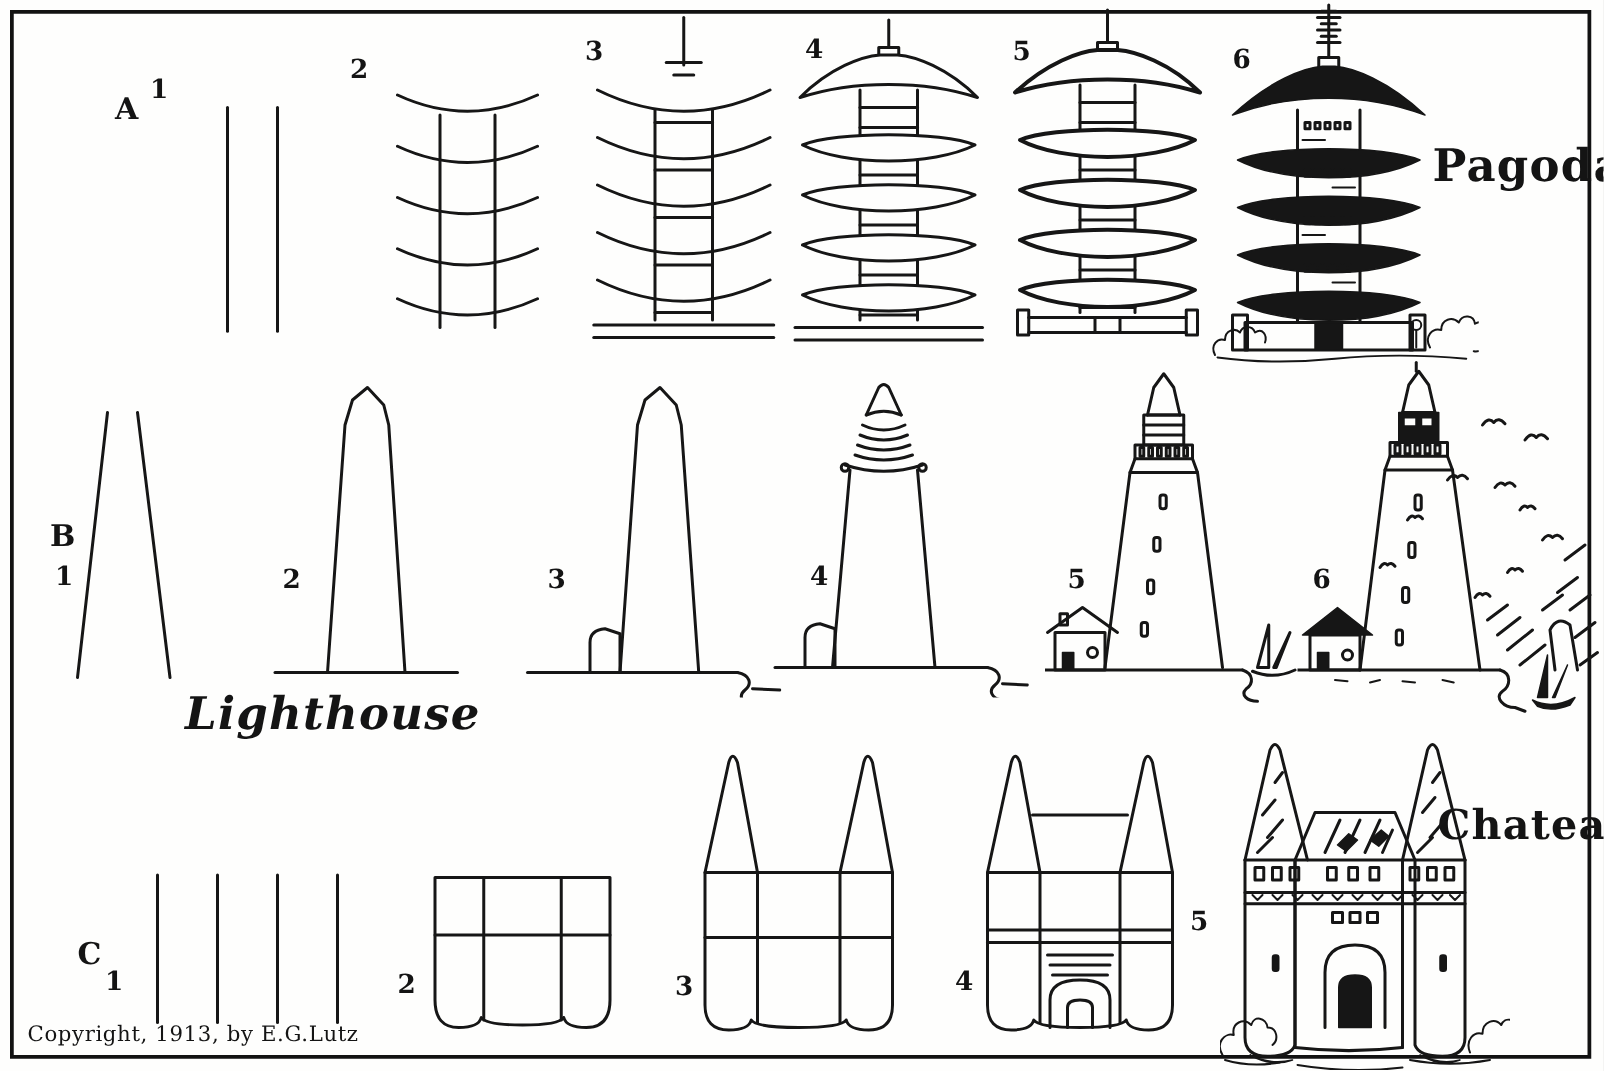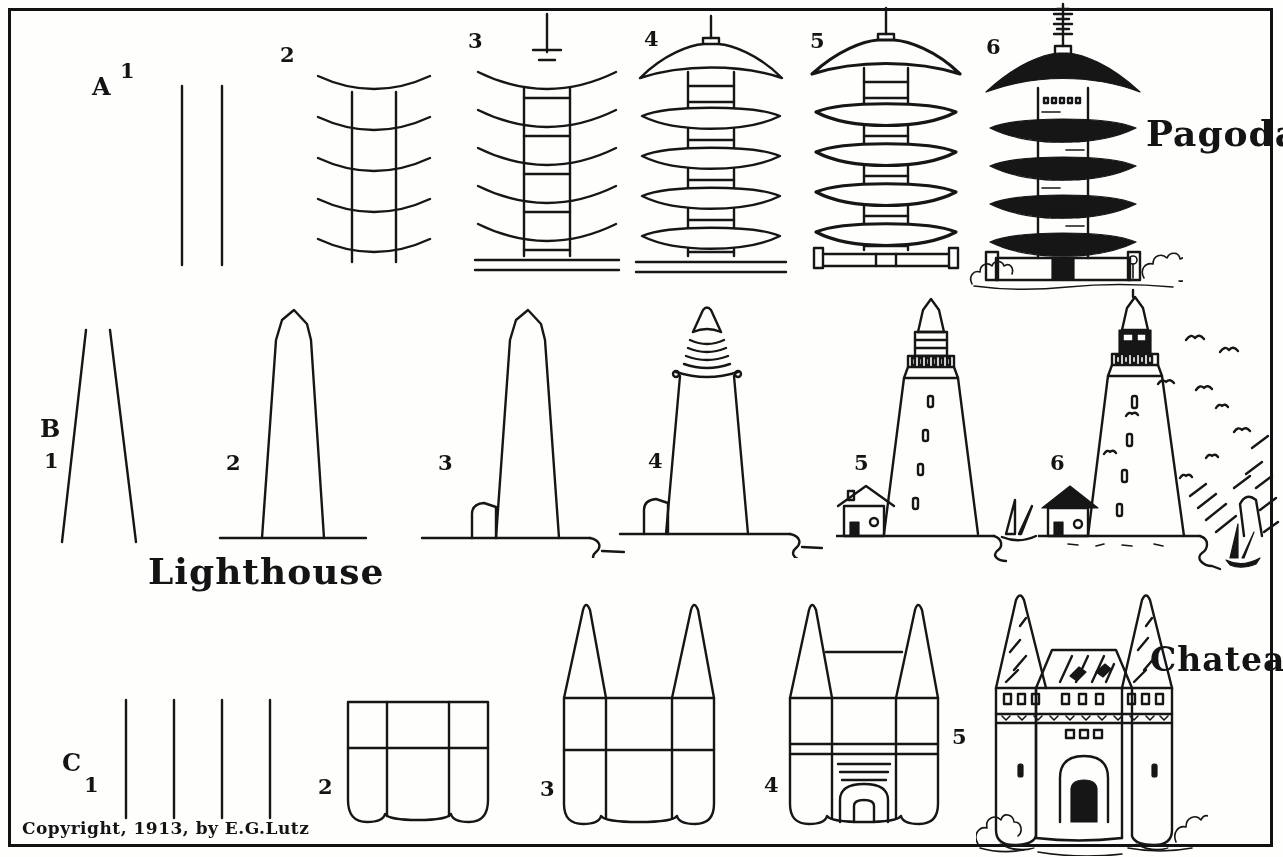--- a/index.html
+++ b/index.html
@@ -166,21 +166,21 @@
     <path class="thin" d="M6,286 Q50,292 100,287 T205,287"></path>
   </svg>
 
   <div class="abs letter" style="left:40px;top:414px;">B</div>
   <div class="abs num" style="left:44px;top:448px;">1</div>
   <div class="abs num" style="left:226px;top:450px;">2</div>
   <div class="abs num" style="left:438px;top:450px;">3</div>
   <div class="abs num" style="left:648px;top:448px;">4</div>
   <div class="abs num" style="left:854px;top:450px;">5</div>
   <div class="abs num" style="left:1050px;top:450px;">6</div>
-  <div class="abs title" style="left:148px;top:550px;">Lighthouse</div>
+  <div class="abs title" style="left:148px;top:550px;font-style:italic;">Lighthouse</div>
 
   <svg class="abs" style="left:52px;top:326px;" width="95" height="222">
     <line x1="34" y1="4" x2="10" y2="216"></line>
       <line x1="58" y1="4" x2="84" y2="216"></line>
   </svg>
 
   <svg class="abs" style="left:216px;top:304px;" width="155" height="242">
     <line x1="4" y1="234" x2="150" y2="234"></line>
     <path d="M46,234 L60,36 L66,16 L78,6 L91,20 L95,36 L108,234"></path>
   </svg>
@@ -402,14 +402,14 @@
     <line x1="60" y1="102" x2="60" y2="252"></line>
       <line x1="146" y1="102" x2="146" y2="252"></line>
     <path d="M60,252 Q103,257 146,252"></path>
     <path class="thin" d="M2,258 c-6,-10 2,-18 9,-16 c-2,-10 8,-14 14,-8 c2,-8 12,-6 13,2 c8,0 9,10 4,14"></path>
     <path class="thin" d="M200,256 c-4,-10 3,-17 10,-15 c0,-10 10,-13 15,-7 c3,-7 12,-5 12,3"></path>
     <path class="f" d="M24,258 q16,8 34,4 q-16,6 -34,-4 Z"></path>
     <path class="f" d="M160,258 q16,8 32,4 q-15,6 -32,-4 Z"></path>
     <path class="thin" d="M4,262 q20,6 44,2 M62,266 q42,7 84,2 M152,262 q32,6 64,0"></path>
   </svg>
 
-  <div class="abs copyright" style="left:22px;top:818px;font-weight:bold;">Copyright, 1913, by E.G.Lutz</div>
+  <div class="abs copyright" style="left:22px;top:818px;">Copyright, 1913, by E.G.Lutz</div>
 </div>
 
 </body></html>

